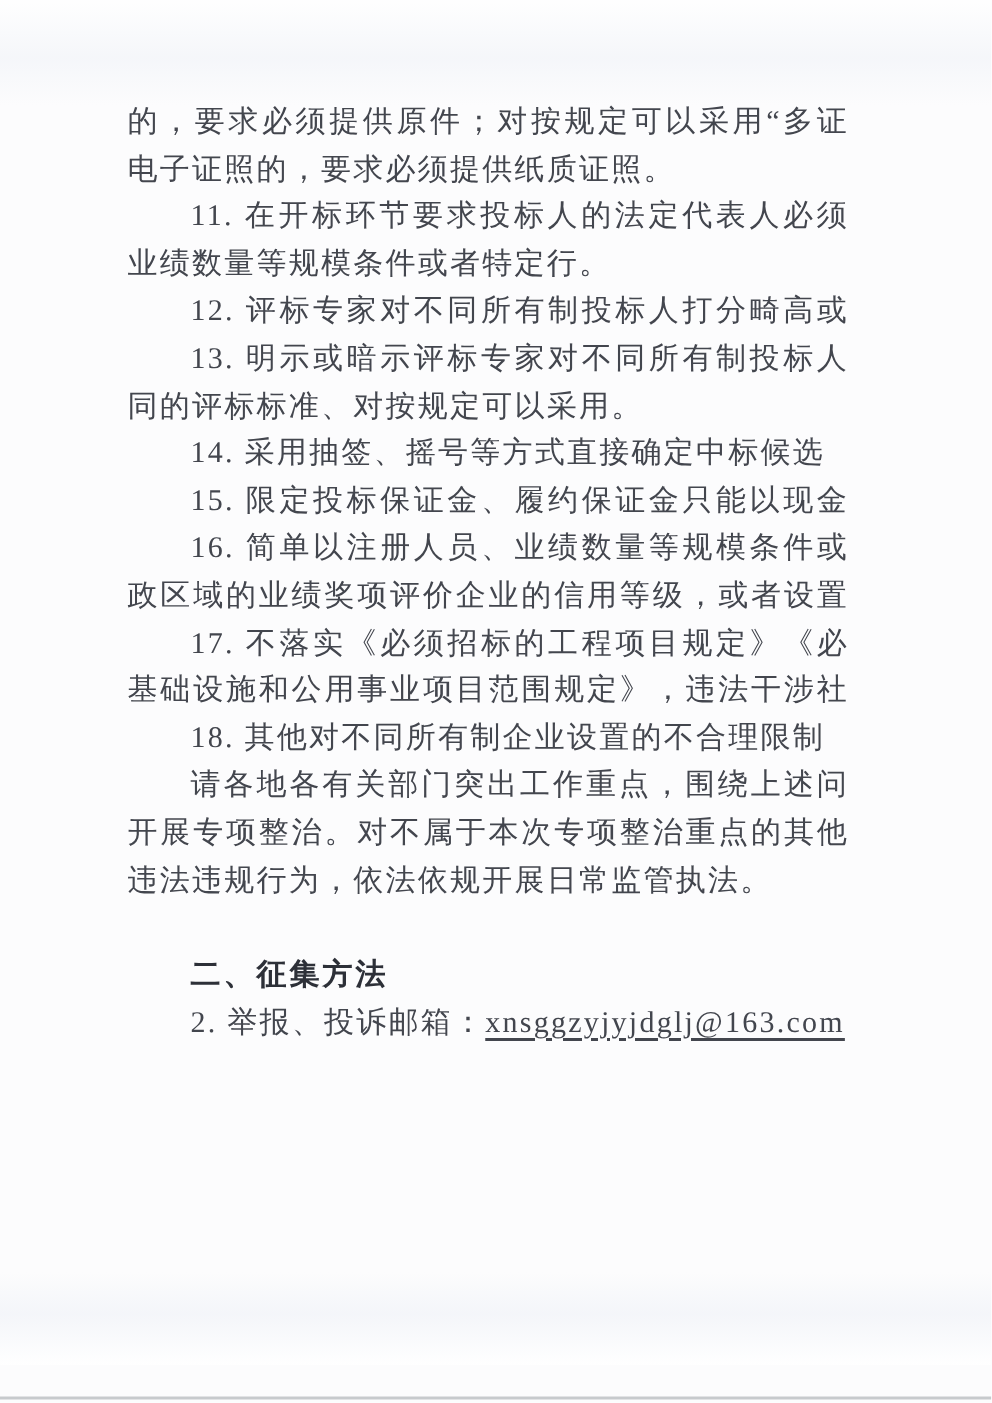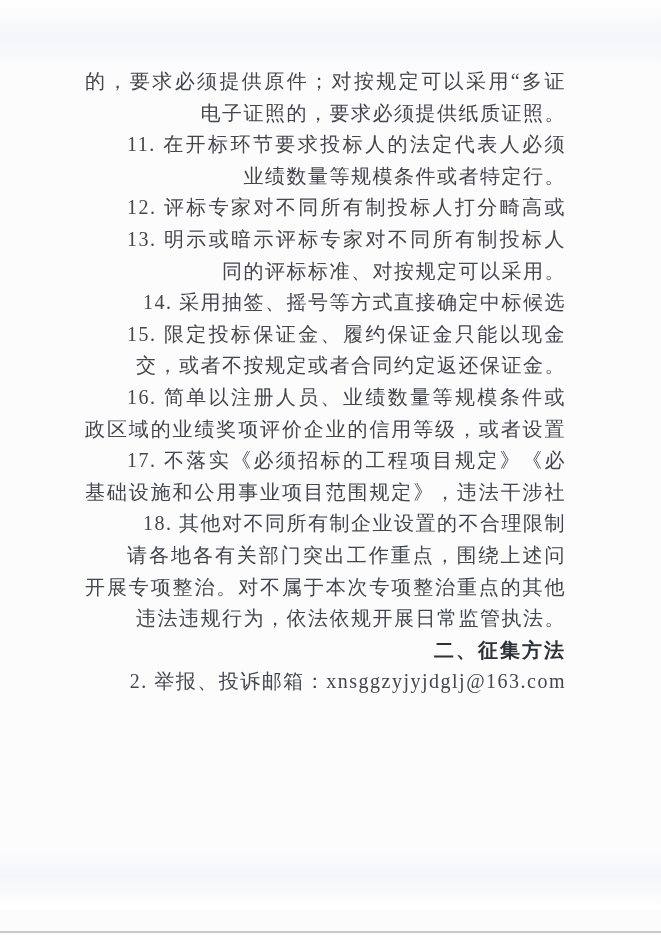--- a/index.html
+++ b/index.html
@@ -42,55 +42,56 @@
     top:66px;
     width:481px;
   }
   .line{
     font-size:20px;
     line-height:31.6px;
     height:31.6px;
     color:var(--text);
     letter-spacing:1.5px;
     overflow:hidden;
-    text-align:right;
+    text-align:left;
   }
   .line.j{
     text-align:justify;
     text-align-last:justify;
   }
   .line.indent{
     padding-left:42px;
   }
   .line.bold{
     font-weight:bold;
     color:var(--heading);
     letter-spacing:2px;
+    margin-top:32px;
   }
   .u{
+    text-decoration:underline;
     text-underline-offset:4px;
   }
 </style>
 </head>
 <body>
 
 <div class="page">
   <div class="band-top"></div>
   <div class="band-bottom"></div>
   <div class="content" id="doc-body">
       <div class="line j">的，要求必须提供原件；对按规定可以采用“多证合一”</div>
       <div class="line">电子证照的，要求必须提供纸质证照。</div>
       <div class="line indent j">11. 在开标环节要求投标人的法定代表人必须到场，不</div>
       <div class="line">业绩数量等规模条件或者特定行。</div>
       <div class="line indent j">12. 评标专家对不同所有制投标人打分畸高或畸低，且</div>
       <div class="line indent j">13. 明示或暗示评标专家对不同所有制投标人采取不</div>
       <div class="line">同的评标标准、对按规定可以采用。</div>
       <div class="line indent">14. 采用抽签、摇号等方式直接确定中标候选人。</div>
       <div class="line indent j">15. 限定投标保证金、履约保证金只能以现金形式提</div>
-      <div class="line">交，或者不按规定或者合同约定返还保证金。</div>
       <div class="line indent j">16. 简单以注册人员、业绩数量等规模条件或者特定行</div>
       <div class="line j">政区域的业绩奖项评价企业的信用等级，或者设置对不同</div>
       <div class="line indent j">17. 不落实《必须招标的工程项目规定》《必须招标的</div>
       <div class="line j">基础设施和公用事业项目范围规定》，违法干涉社会投资</div>
       <div class="line indent">18. 其他对不同所有制企业设置的不合理限制和壁垒。</div>
       <div class="line indent j">请各地各有关部门突出工作重点，围绕上述问题组织</div>
       <div class="line j">开展专项整治。对不属于本次专项整治重点的其他招投标</div>
       <div class="line">违法违规行为，依法依规开展日常监管执法。</div>
       <div class="line indent bold">二、征集方法</div>
       <div class="line indent"><span class="">2. 举报、投诉邮箱：</span><span class="u">xnsggzyjyjdglj@163.com</span></div>

